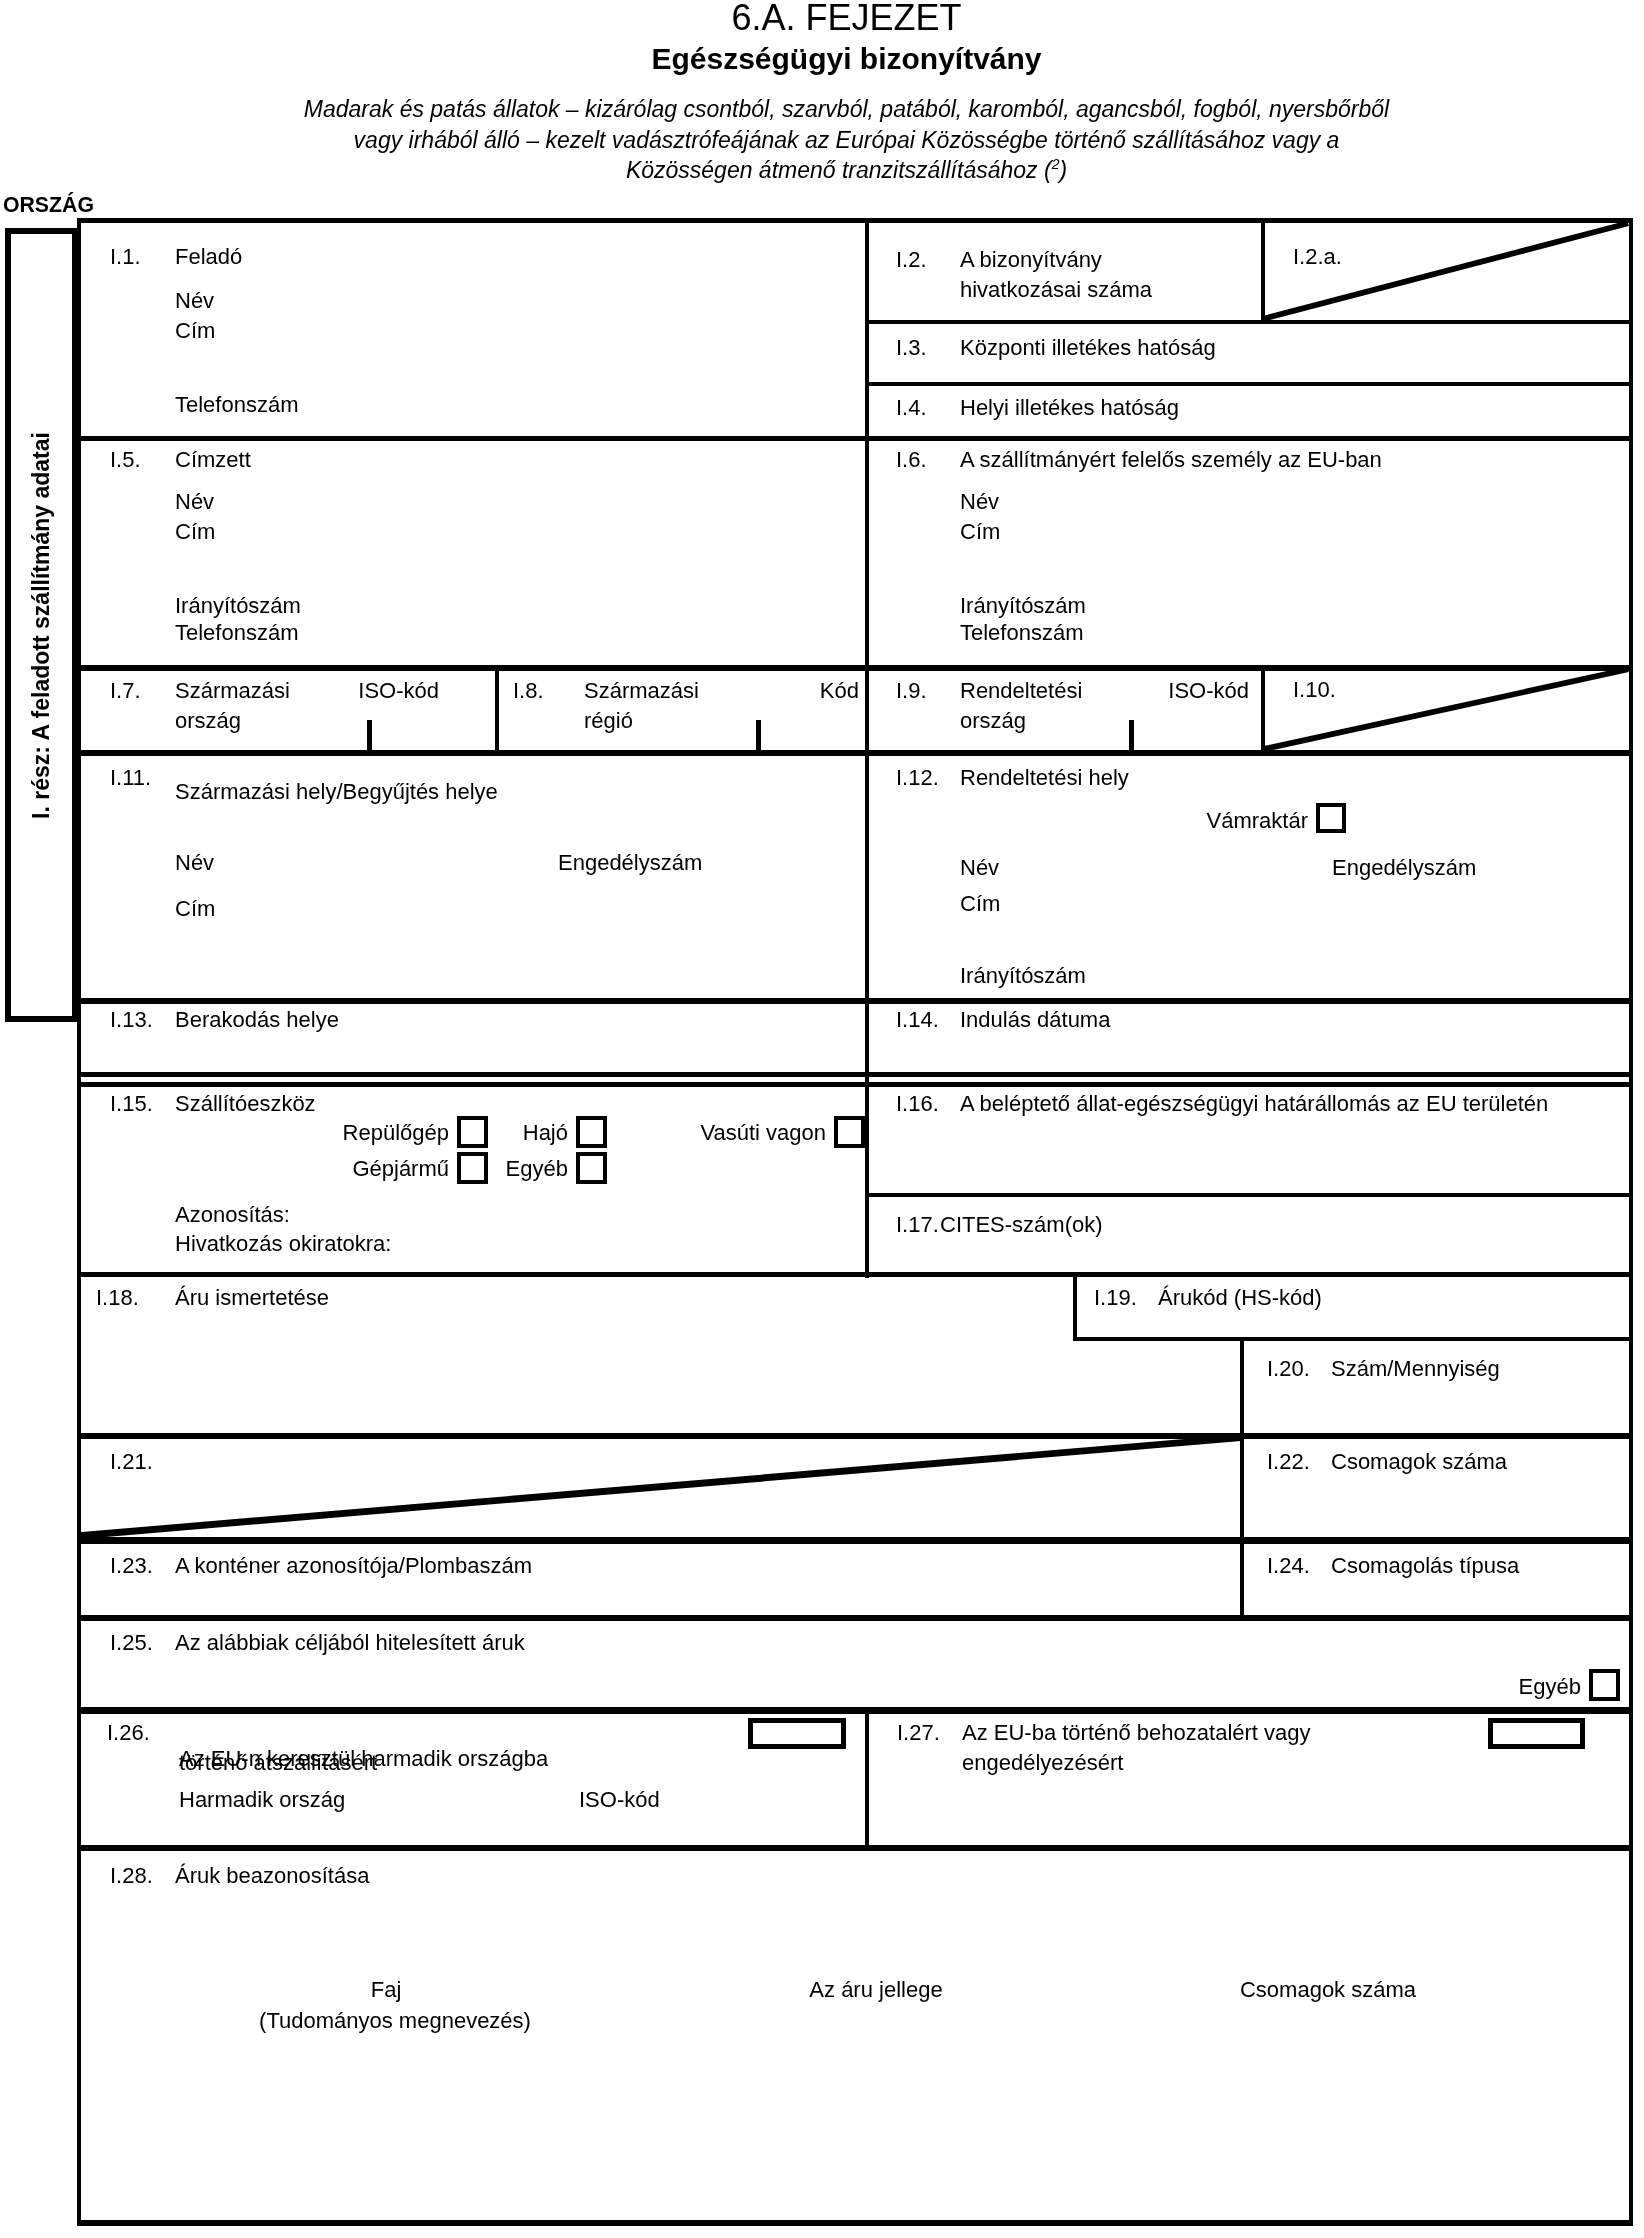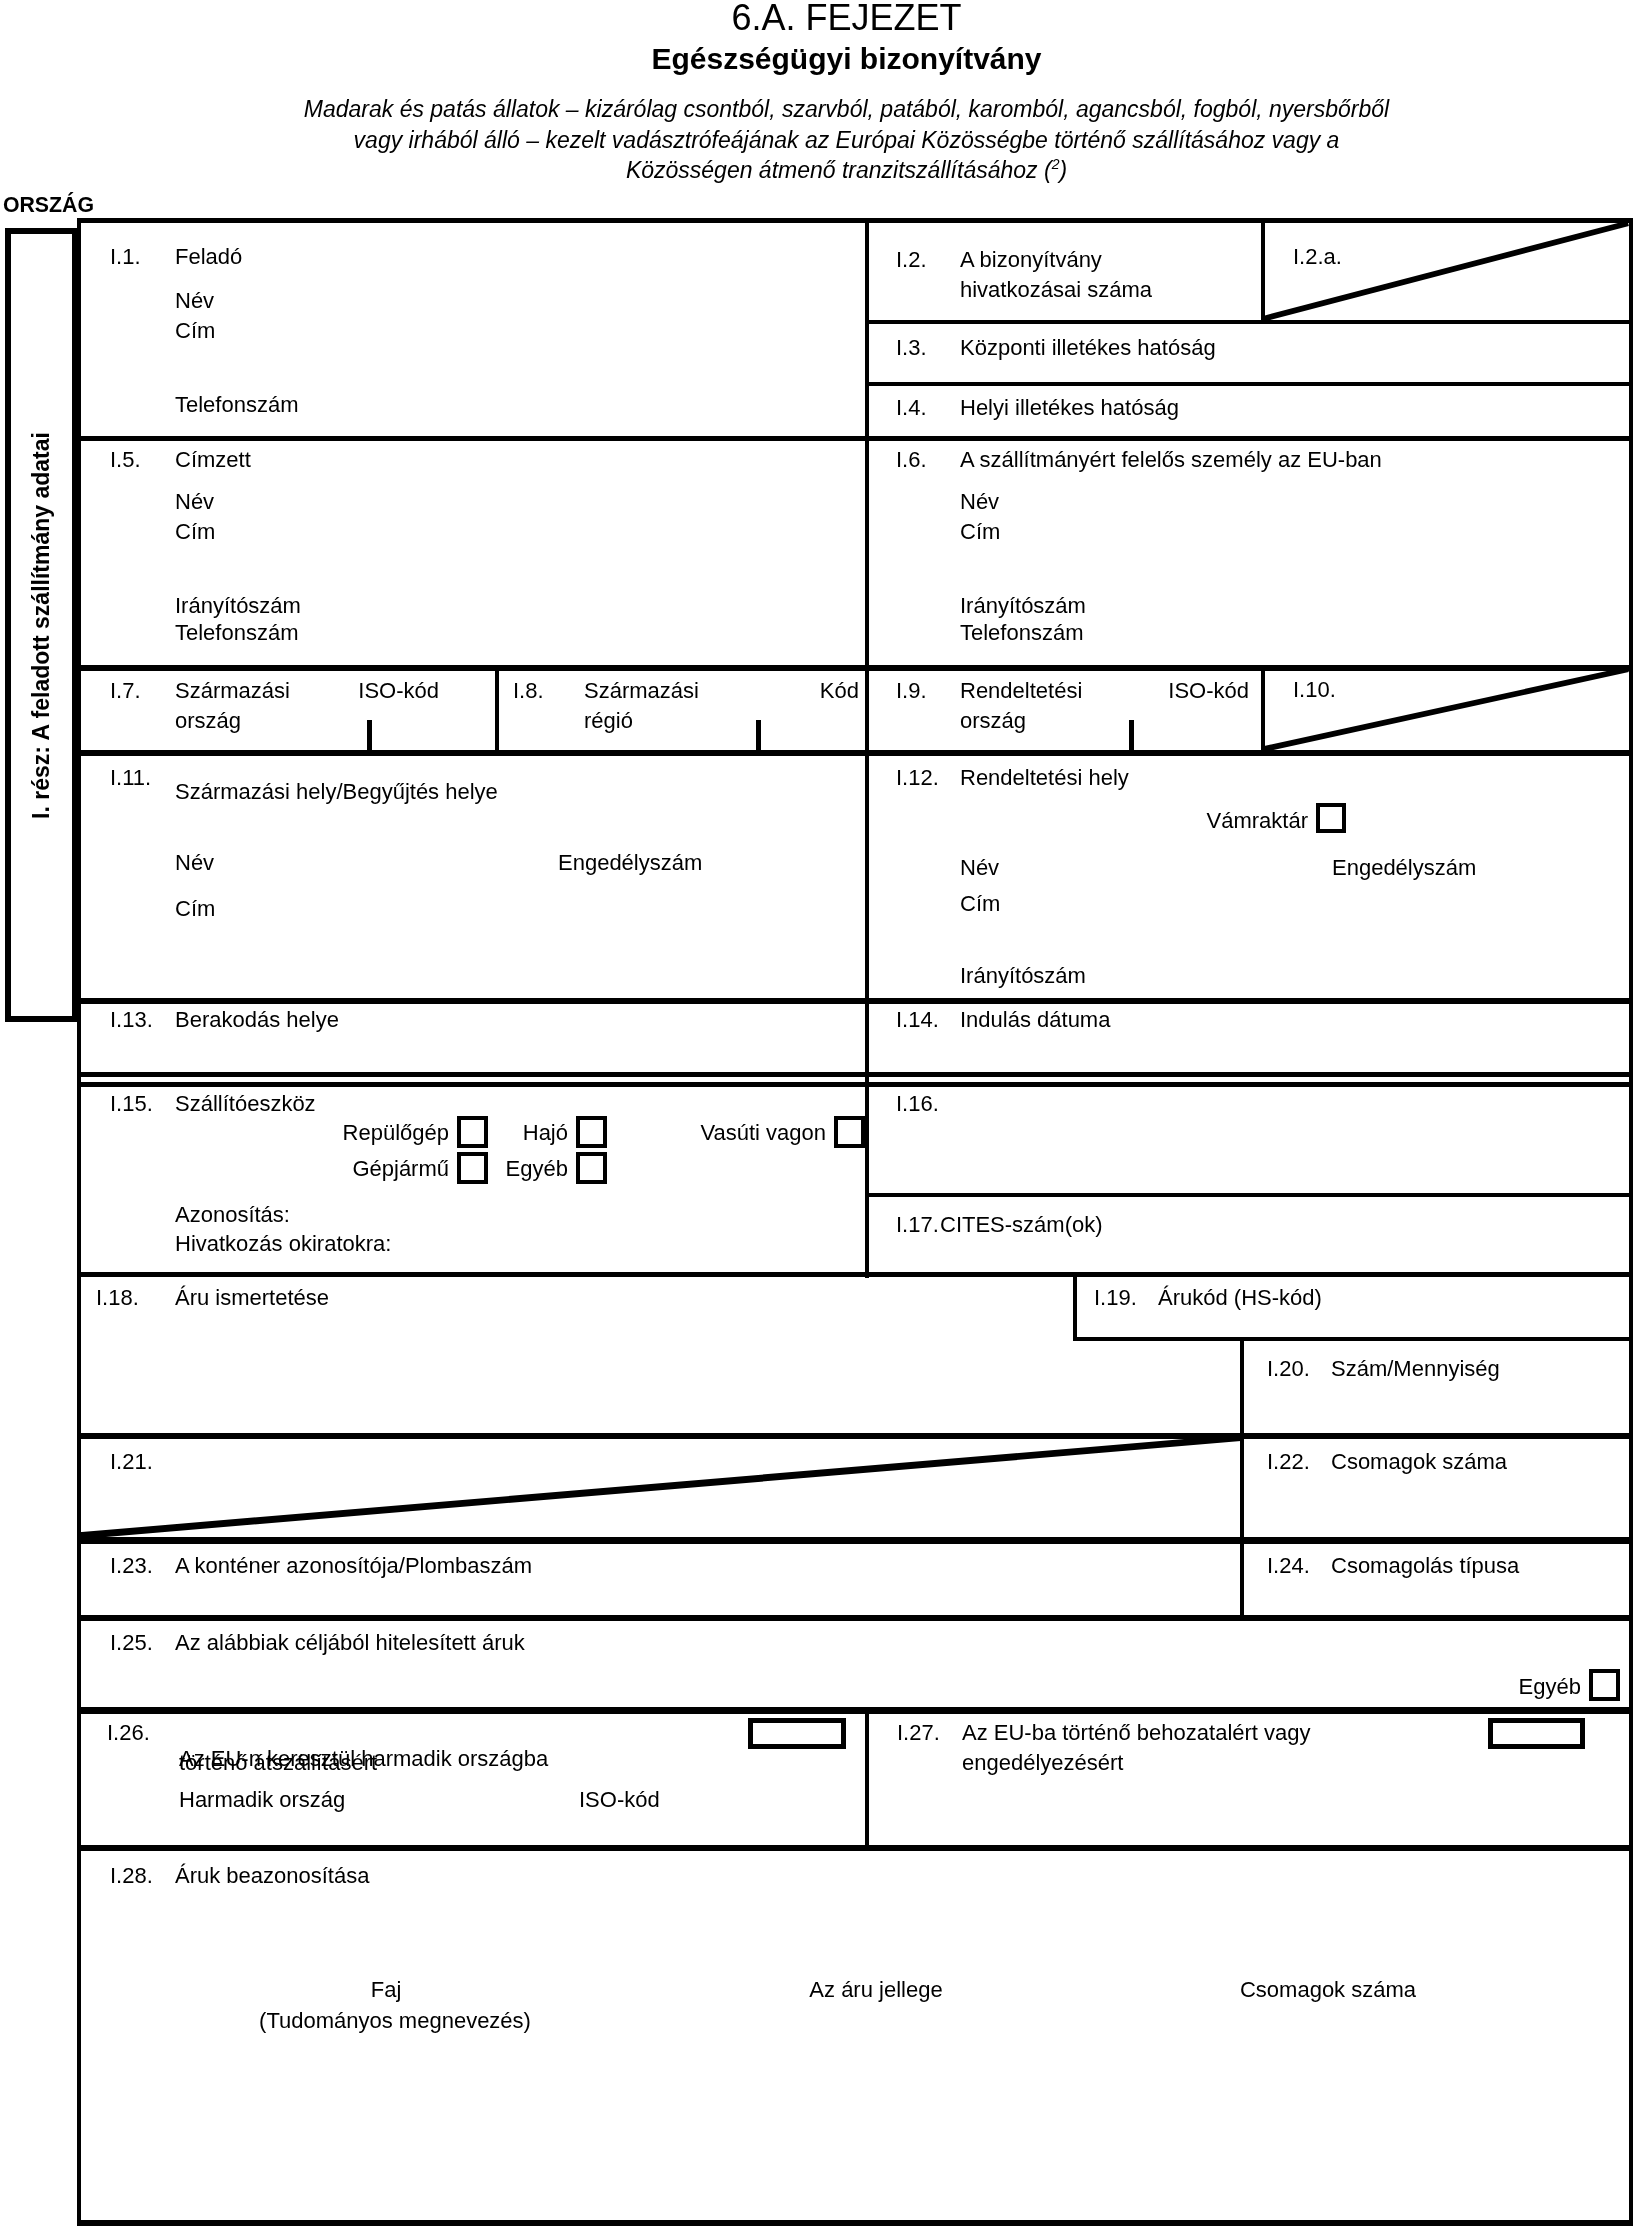--- a/index.html
+++ b/index.html
@@ -154,20 +154,21 @@
   <div class="t" style="right:819px;top:1118px;">Vasúti vagon</div>
   <div class="cb" style="left:834px;top:1116px;width:31px;height:32px;"></div>
   <div class="t" style="right:1196px;top:1154px;">Gépjármű</div>
   <div class="cb" style="left:457px;top:1152px;width:31px;height:32px;"></div>
   <div class="t" style="right:1077px;top:1154px;">Egyéb</div>
   <div class="cb" style="left:576px;top:1152px;width:31px;height:32px;"></div>
   <div class="t" style="left:175px;top:1200px;">Azonosítás:</div>
   <div class="t" style="left:175px;top:1229px;">Hivatkozás okiratokra:</div>
 
   <div class="t" style="left:896px;top:1089px;">I.16.</div>
+  <div class="t" style="left:960px;top:1089px;">A beléptető állat-egészségügyi határállomás az EU területén</div>
   <div class="t" style="left:896px;top:1210px;">I.17.</div>
   <div class="t" style="left:940px;top:1210px;">CITES-szám(ok)</div>
 
   <div class="t" style="left:96px;top:1283px;">I.18.</div>
   <div class="t" style="left:175px;top:1283px;">Áru ismertetése</div>
   <div class="t" style="left:1094px;top:1283px;">I.19.</div>
   <div class="t" style="left:1158px;top:1283px;">Árukód (HS-kód)</div>
   <div class="t" style="left:1267px;top:1354px;">I.20.</div>
   <div class="t" style="left:1331px;top:1354px;">Szám/Mennyiség</div>
 

